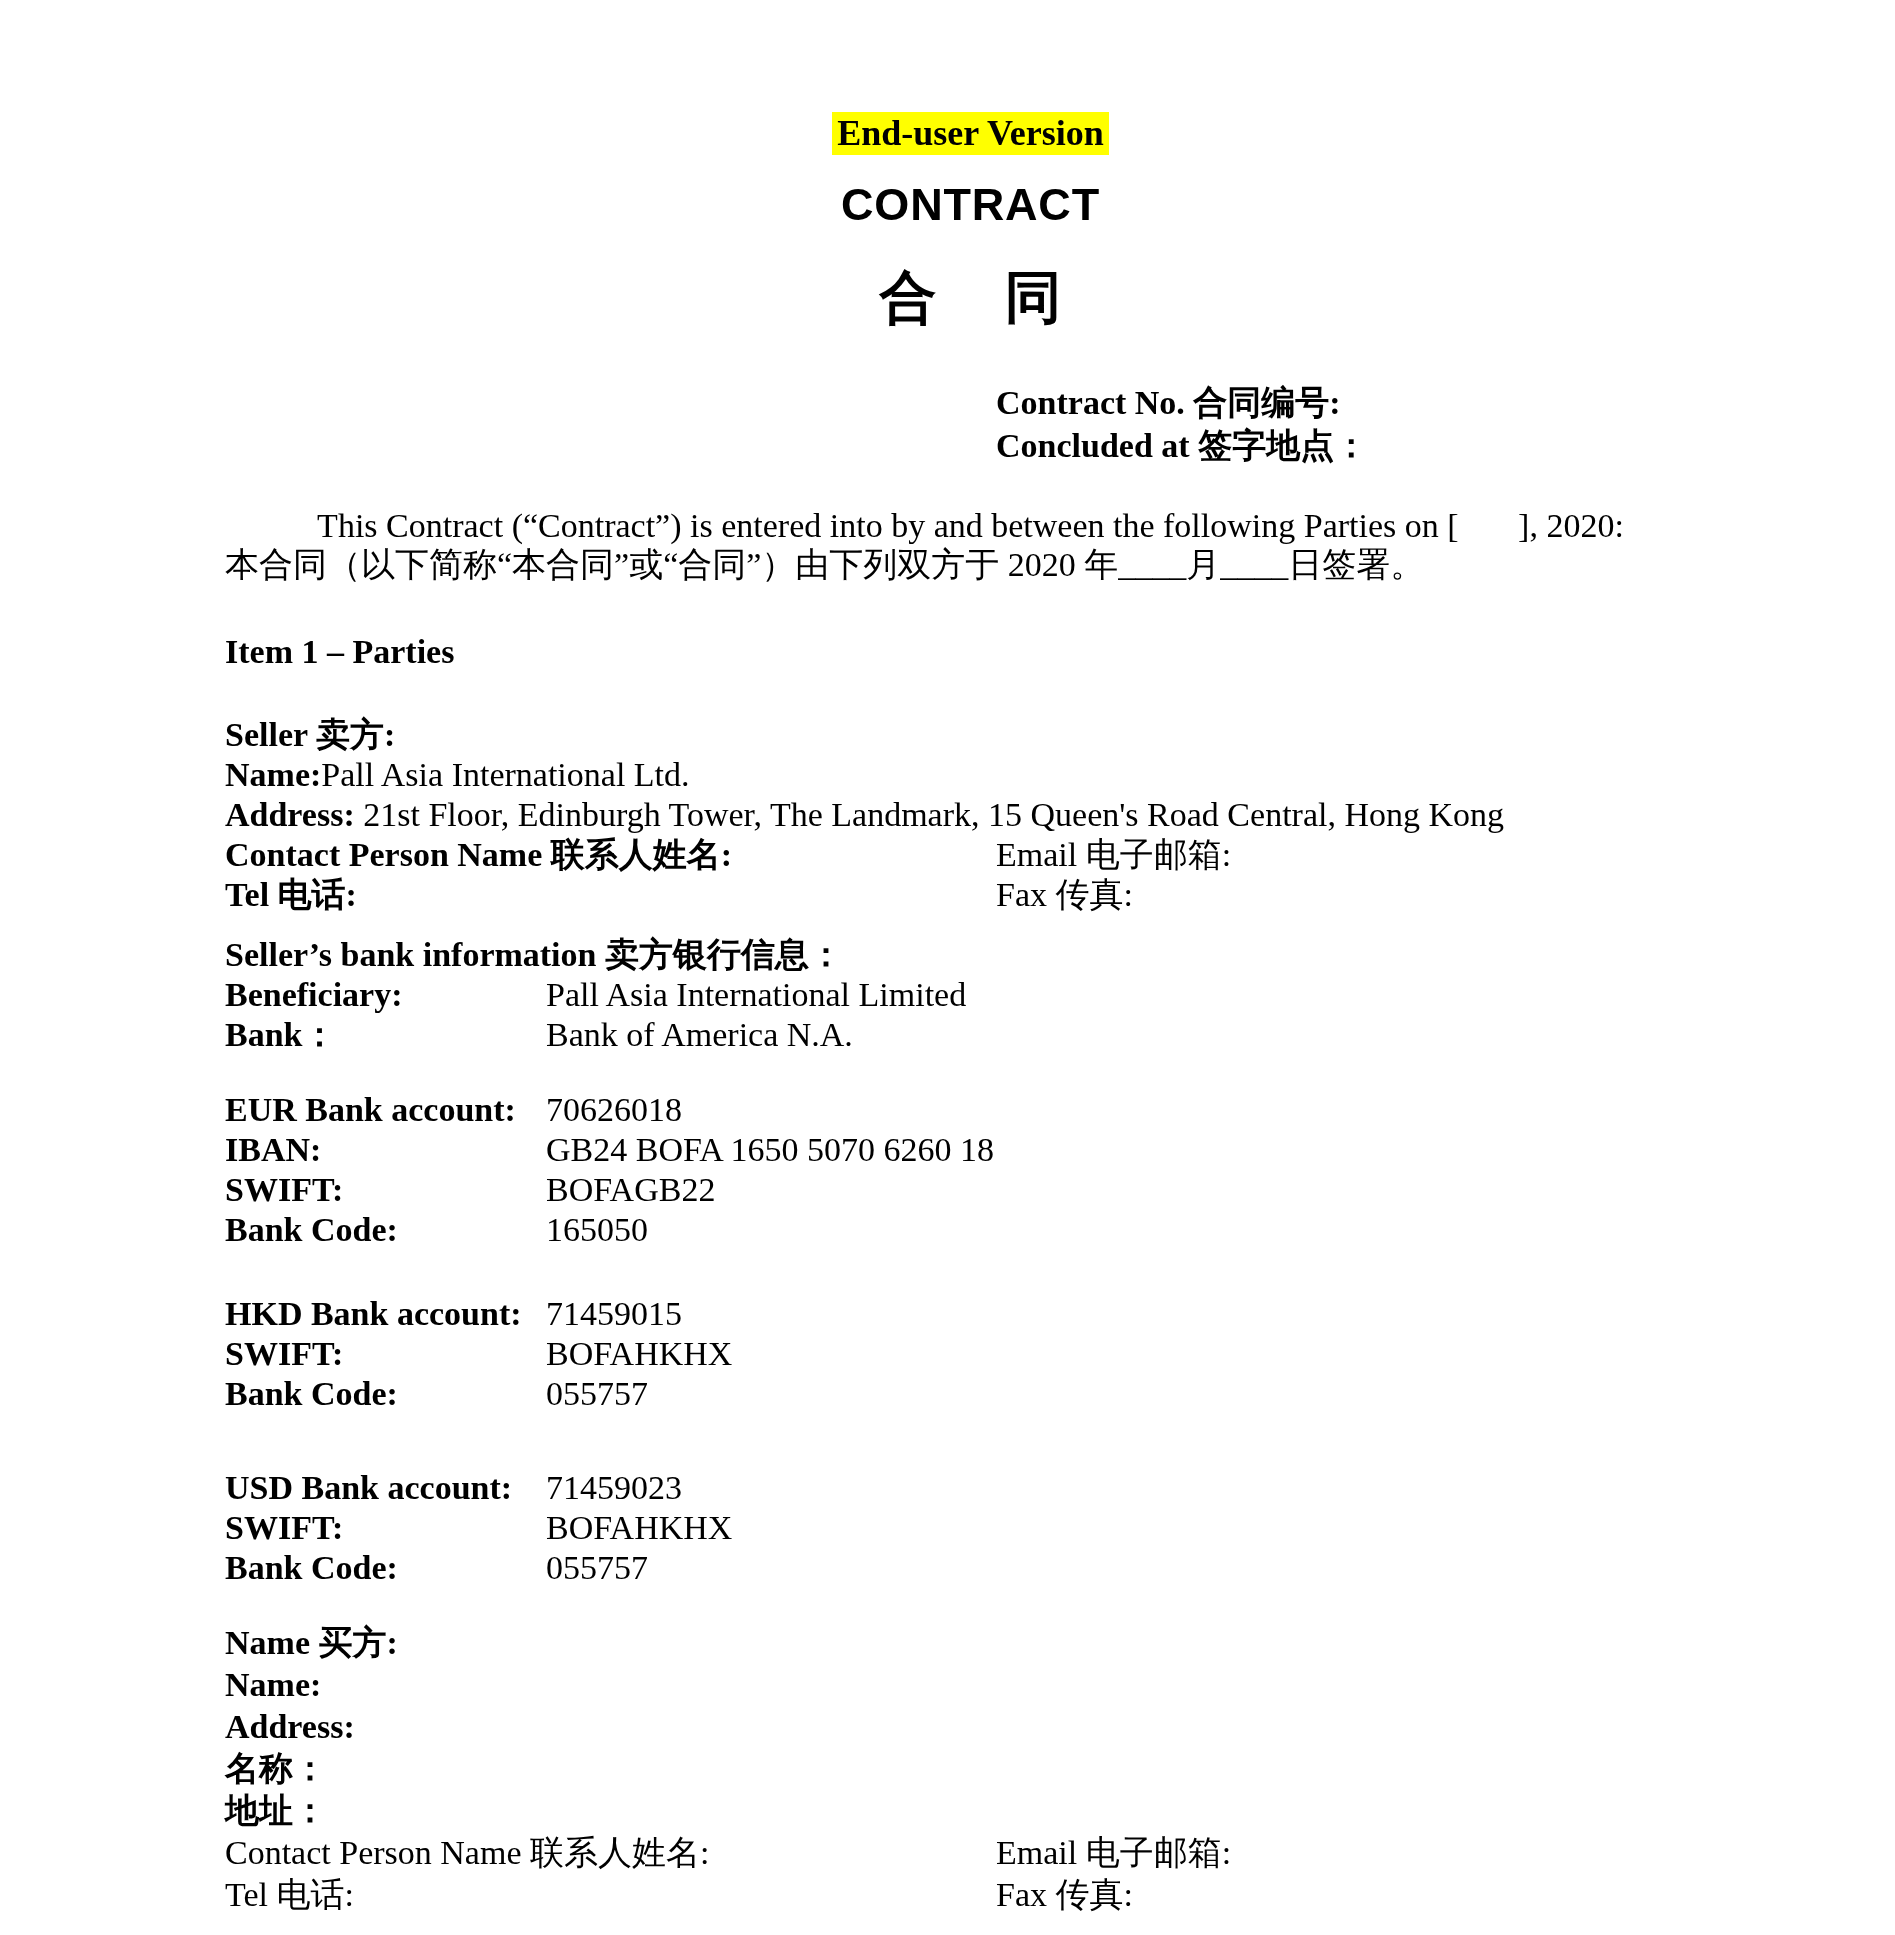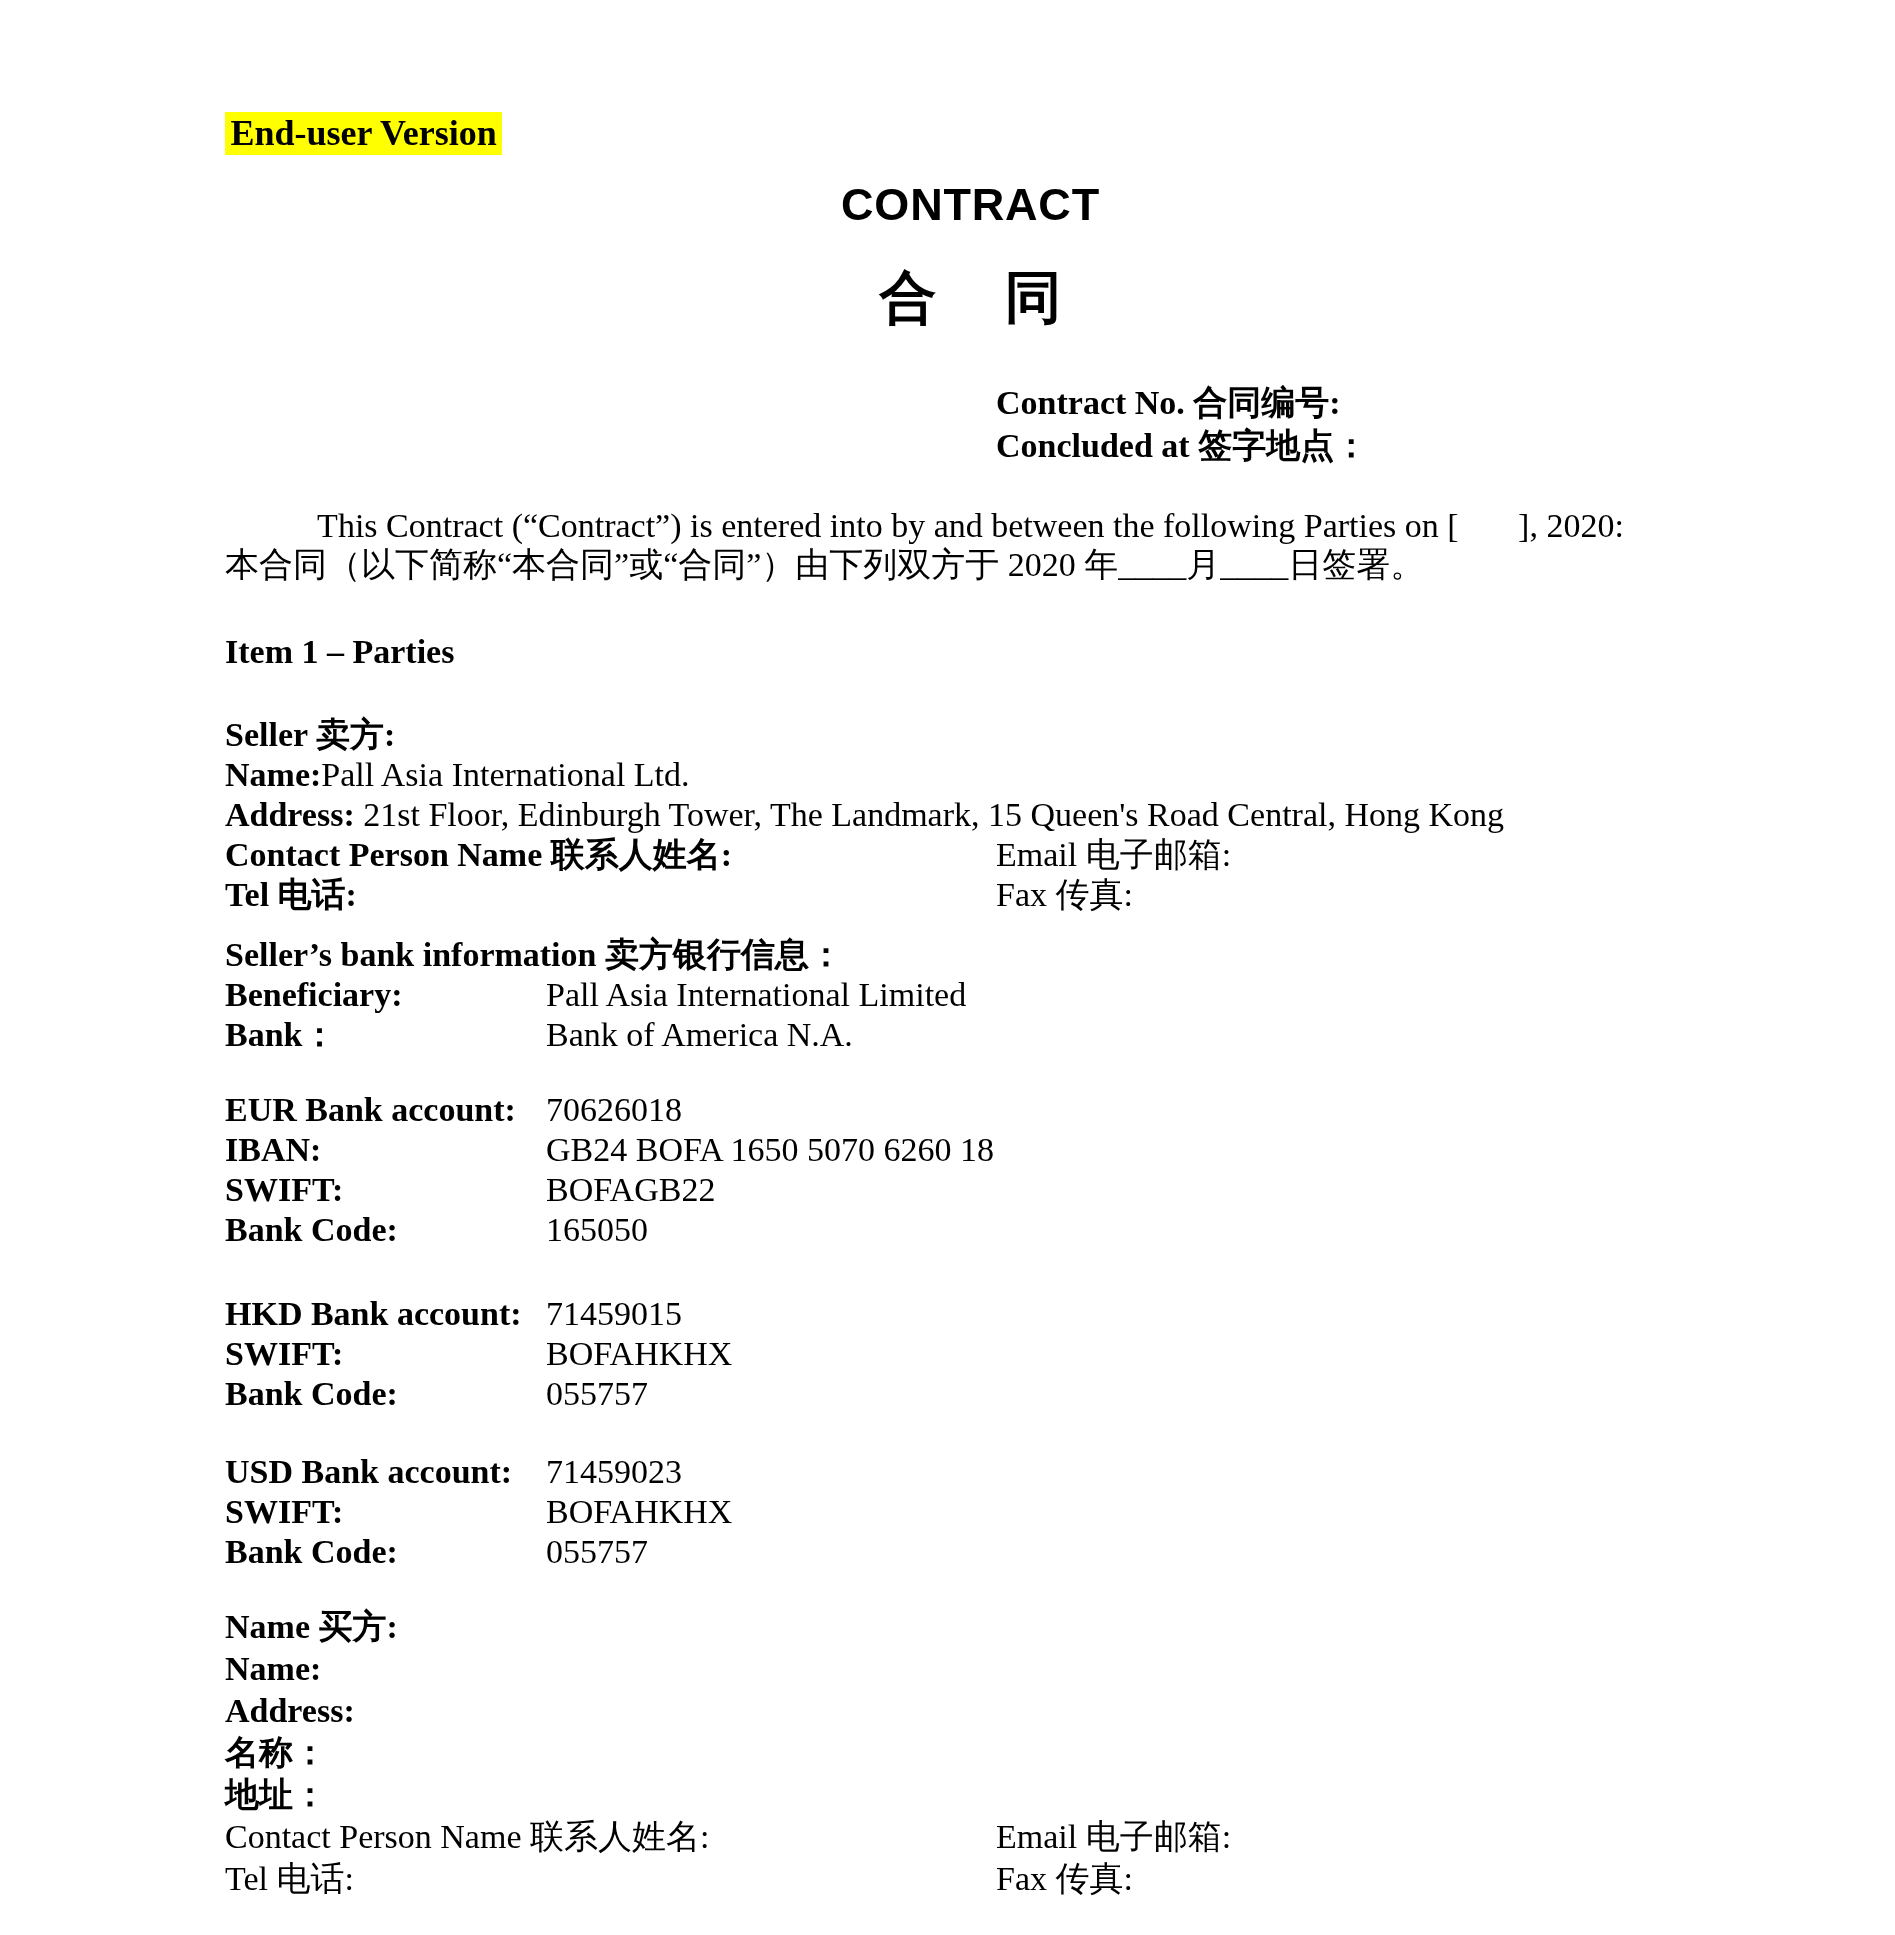--- a/index.html
+++ b/index.html
@@ -16,21 +16,21 @@
     left:0;top:0;right:0;
     padding:112px 180px 0 225px;
   }
   .r{
     font-size:34px;
     line-height:40px;
     white-space:pre;
   }
   .b{font-weight:bold;}
   
-  .badge-row{text-align:left;line-height:43px;font-size:36px;}
+  .badge-row{text-align:center;line-height:43px;font-size:36px;}
   .badge{background:#ffff00;padding:0.8px 5.4px 2.3px 5.4px;}
   
   .title-en{
     text-align:center;
     font-family:"Liberation Sans","DejaVu Sans",sans-serif;
     font-weight:bold;
     font-size:45px;
     line-height:65px;
     margin-top:17px;
     letter-spacing:0.8px;
@@ -55,21 +55,21 @@
   
   .seller-head{margin-top:44px;}
   .lbl-gap-wide{display:inline-block;min-width:50px;}
   
   .two-l{display:inline-block;width:771px;}
   
   .kv-l{display:inline-block;width:321px;}
   .mt-bank-head{margin-top:20px;}
   .mt-eur{margin-top:35px;}
   .mt-hkd{margin-top:44px;}
-  .mt-usd{margin-top:38px;}
+  .mt-usd{margin-top:54px;}
   .mt-buyer{margin-top:34px;}
   .r-buyer{line-height:42px;}
 </style>
 </head>
 <body>
 
 <div class="page">
   <div class="content">
 
     <div class="r badge-row"><span class="badge b">End-user Version</span></div>

